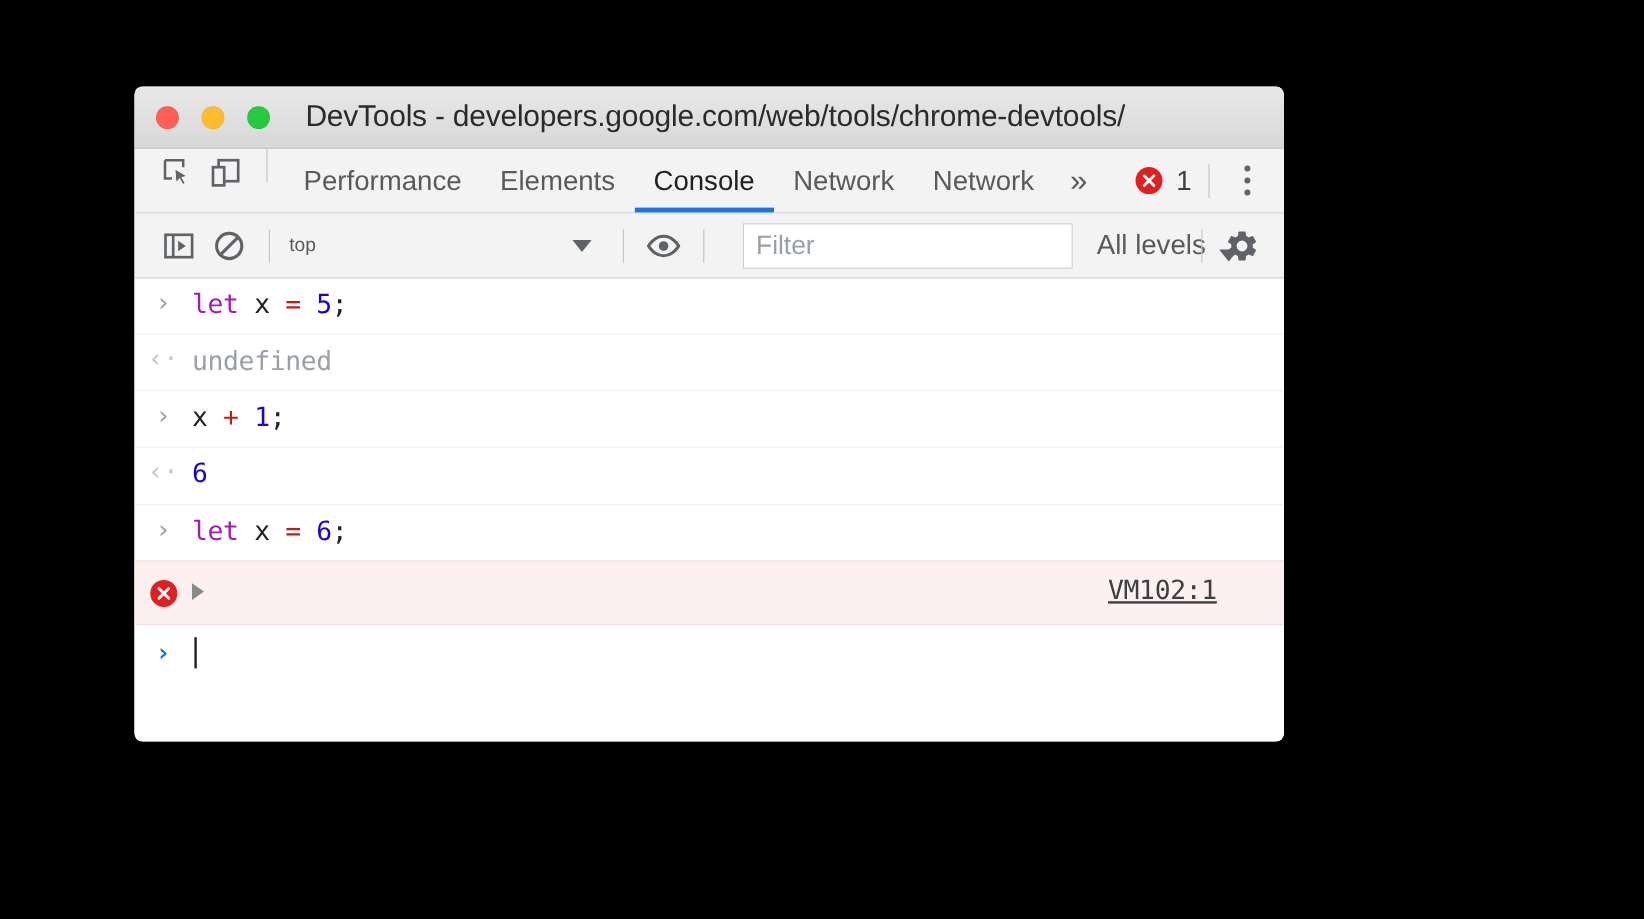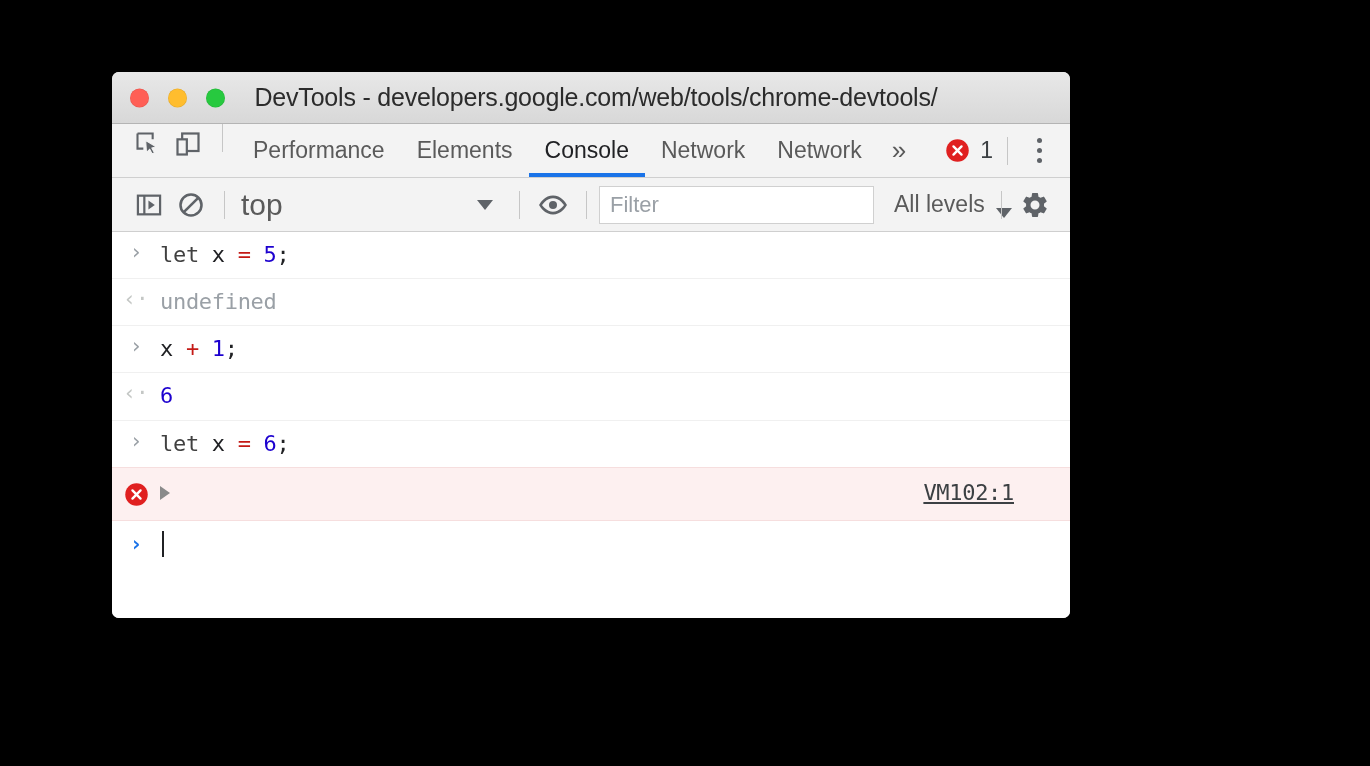--- a/index.html
+++ b/index.html
@@ -121,41 +121,41 @@
   }
   .ct-icon {
     width: 42px; height: 42px;
     display: flex; align-items: center; justify-content: center;
     cursor: pointer;
   }
   .ct-sep { width: 1px; height: 28px; background: #c6c6c6; margin: 0 12px; }
   .ctx-select {
     display: flex; align-items: center;
     width: 270px;
-    font-size: 30px; color: #5a5a5a;
+    font-size: 16px; color: #5a5a5a;
     cursor: pointer;
     padding-left: 4px;
     gap: 36px;
   }
   .ctx-select .caret { margin-left: auto; margin-right: 14px; }
   .caret {
     width: 0; height: 0;
     border-left: 8px solid transparent;
     border-right: 8px solid transparent;
     border-top: 10px solid #5f6368;
   }
   .filter-input {
     width: 275px; height: 38px;
     background: #ffffff;
     border: 1px solid #d0d0d0;
     font-size: 22px;
     color: #9aa0a6;
     padding: 0 10px;
     display: flex; align-items: center;
-    margin-left: 0;
+    margin-left: 20px;
     cursor: text;
   }
   .levels {
     display: flex; align-items: flex-end; gap: 11px;
     font-size: 23px; color: #5a5a5a;
     margin-left: 20px;
     cursor: pointer;
   }
   .ct-right {
     position: absolute; right: 14px; top: 0; bottom: 0;
@@ -183,21 +183,21 @@
     display: flex; align-items: flex-start; justify-content: center;
     padding-top: 1px;
   }
   .code {
     font-size: 22px;
     line-height: 1.28;
     color: #202124;
     white-space: pre;
     letter-spacing: -0.3px;
   }
-  .kw2 { color: #404040; }
+  .kw2 { color: #a21caf; }
   .op  { color: #c41a16; }
   .num { color: #1c00cf; }
   .plain { color: #202124; }
   .muted { color: #9aa0a6; }
 
   .chev-in {
     font-size: 21px; color: #9aa0a6; line-height: 1;
   }
   .chev-out {
     font-size: 21px; color: #c4c7c5; line-height: 1;

